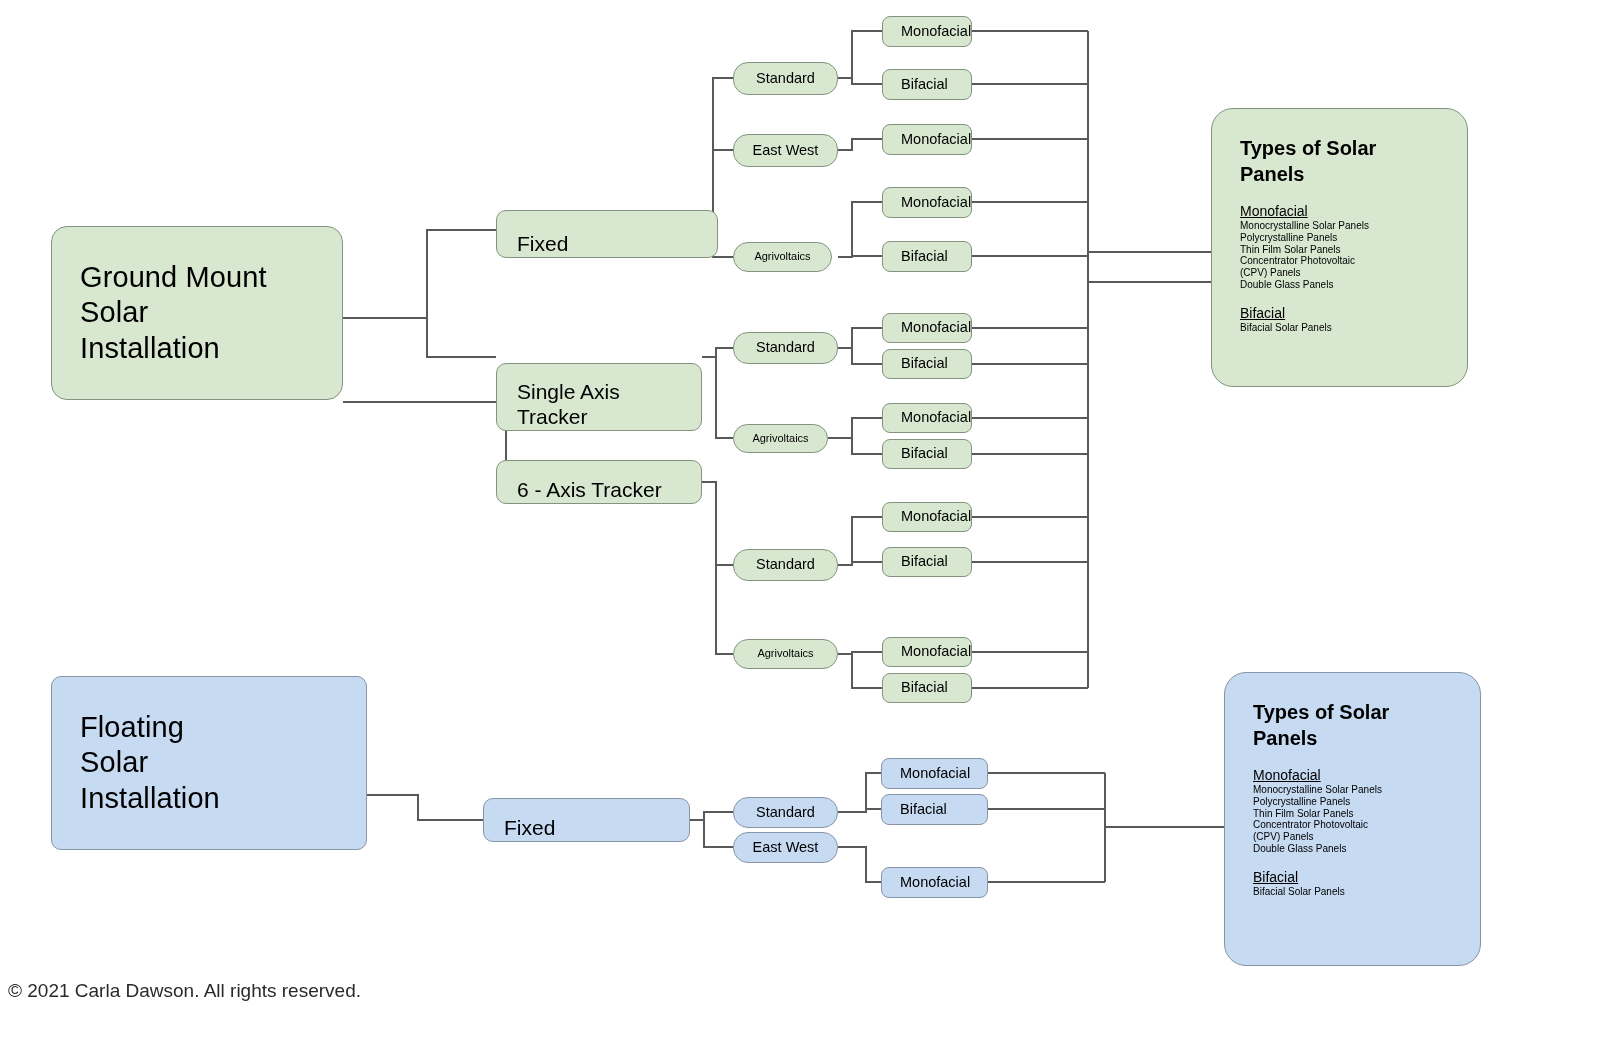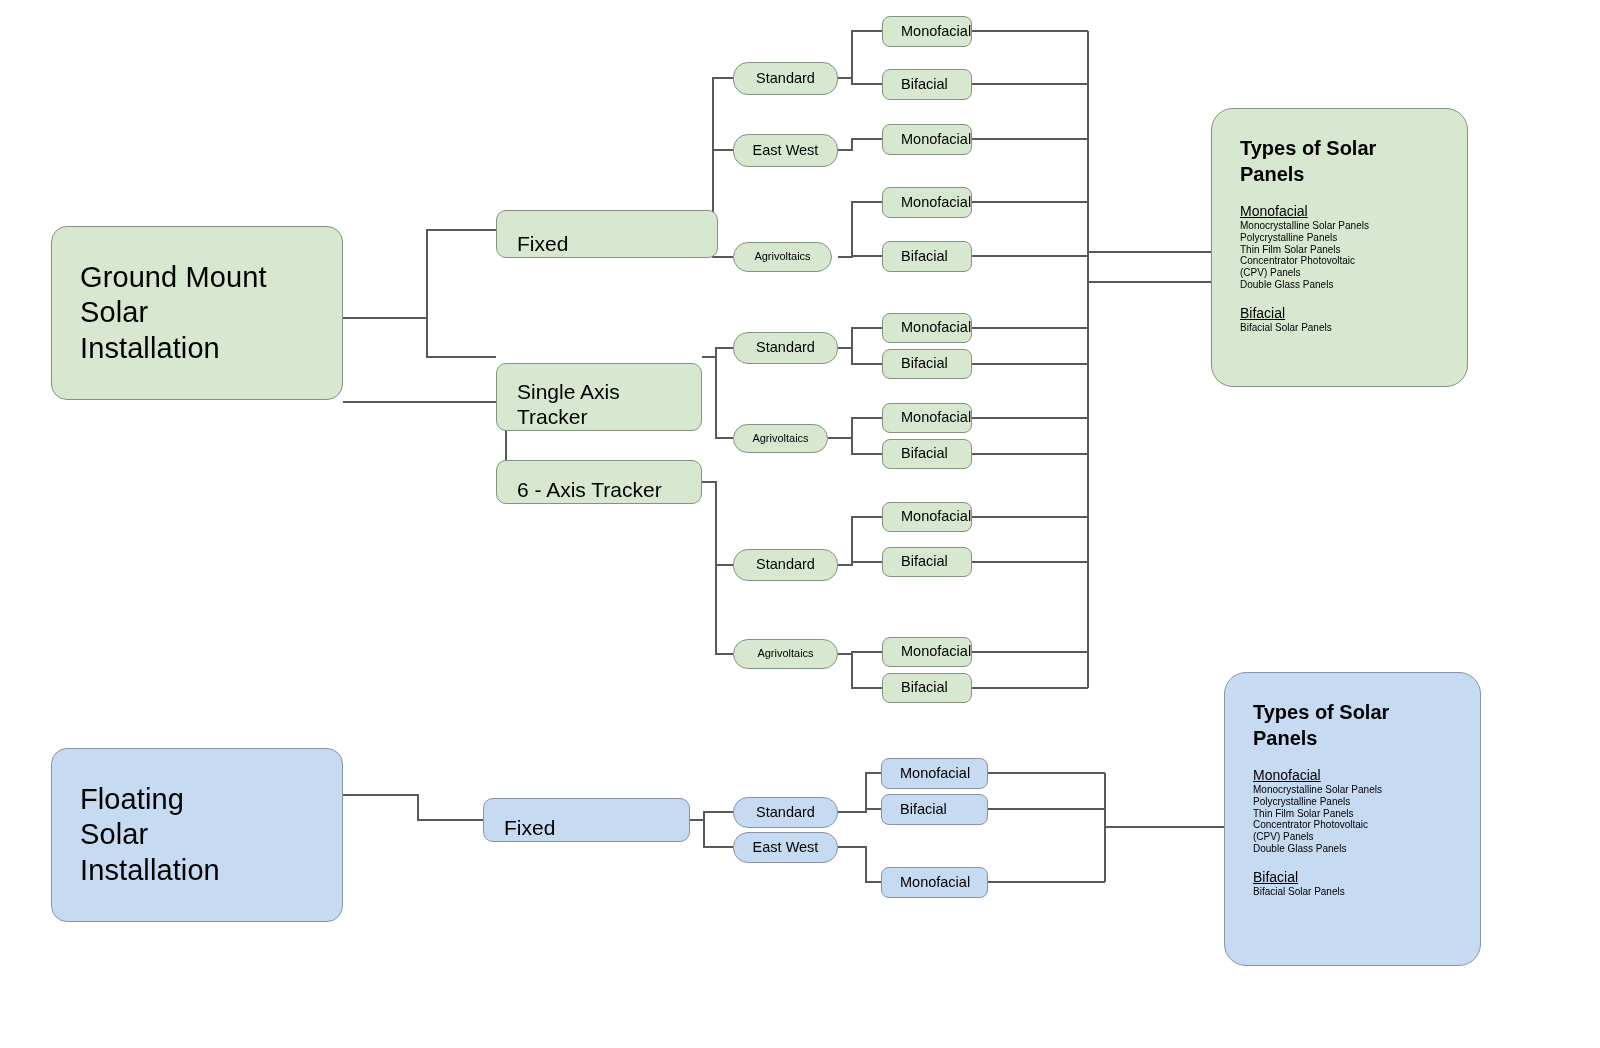--- a/index.html
+++ b/index.html
@@ -183,21 +183,21 @@
       <path d="M1105,827 H1224"></path>
     </g>
   </svg>
 
   <div class="node green root" style="left:51px; top:226px; width:292px; height:174px;">
     <span>Ground Mount
 Solar
 Installation</span>
   </div>
 
-  <div class="node blue root" style="left:51px; top:748px; width:292px; height:174px;">
+  <div class="node blue root" style="left:51px; top:676px; width:316px; height:174px;border-radius:10px;">
     <span>Floating
 Solar
 Installation</span>
   </div>
 
   <div class="node green mid" style="left:496px; top:210px; width:222px; height:48px;">
     <span>Fixed</span>
   </div>
 
   <div class="node green mid" style="left:496px; top:348px; width:206px; height:68px;margin-top:15px;">
@@ -331,14 +331,15 @@
       <div class="itm">Concentrator Photovoltaic</div>
       <div class="itm">(CPV) Panels</div>
       <div class="itm">Double Glass Panels</div>
     </div>
     <div class="grp">
       <div class="hdr">Bifacial</div>
       <div class="itm">Bifacial Solar Panels</div>
     </div>
   </div>
 
+  <div class="copyright">© 2021 Carla Dawson. All rights reserved.</div>
 
 </div>
 
 </body></html>

